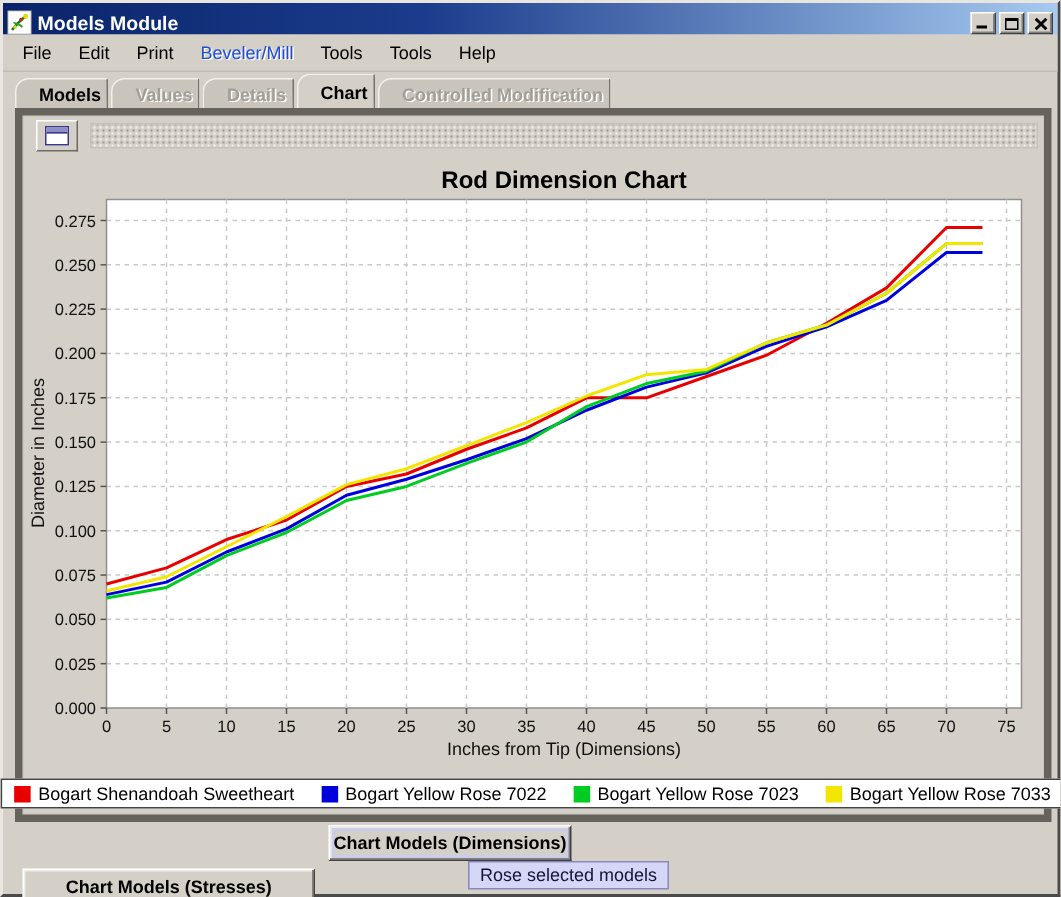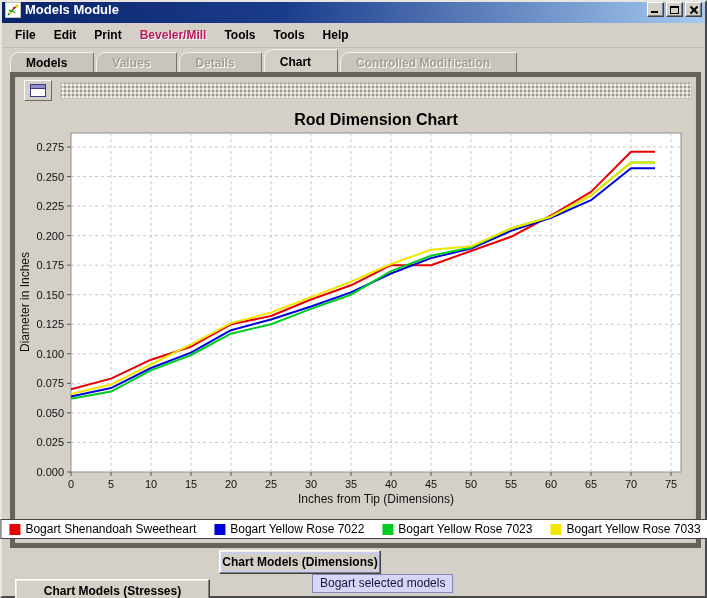--- a/index.html
+++ b/index.html
@@ -5,47 +5,47 @@
   * { margin:0; padding:0; box-sizing:border-box; }
   html,body { width:707px; height:598px; }
   body { font-family:"Liberation Sans", sans-serif; background:#d4d0c8; overflow:hidden; }
 
   .window { position:relative; width:707px; height:598px; background:#d4d0c8;
     border-top:2px solid #e9e6df; border-left:2px solid #e9e6df;
     border-right:2px solid #4a4a4a; border-bottom:2px solid #4a4a4a; }
 
   .titlebar { position:absolute; left:0; top:0; width:703px; height:21px;
     background:linear-gradient(90deg,#0a246a 0%,#1b3c8c 40%,#a6caf0 100%);
-    display:flex; align-items:flex-start; padding:0 3px; }
+    display:flex; align-items:flex-end; padding:0 3px; }
   .titlebar .app-icon { width:16px; height:16px; margin-right:4px; flex:0 0 auto; }
   .titlebar .title-text { color:#ffffff; font-weight:bold; font-size:13px; flex:1;
     white-space:nowrap; overflow:hidden; }
   .winbtns { display:flex; gap:2px; }
   .winbtn { width:17px; height:15px; background:#d4d0c8; position:relative;
     border-top:1px solid #fff; border-left:1px solid #fff;
     border-right:1px solid #404040; border-bottom:1px solid #404040;
     box-shadow:inset -1px -1px 0 #808080; }
   .winbtn .min-glyph { position:absolute; left:3px; bottom:3px; width:7px; height:2px; background:#000; }
   .winbtn .max-glyph { position:absolute; left:3px; top:3px; width:9px; height:8px;
     border:1px solid #000; border-top:2px solid #000; background:#d4d0c8; }
   .winbtn .close-glyph { position:absolute; left:3px; top:2px; width:10px; height:10px; }
   .winbtn .close-glyph::before, .winbtn .close-glyph::after { content:""; position:absolute;
     left:4px; top:0; width:2px; height:10px; background:#000; }
   .winbtn .close-glyph::before { transform:rotate(45deg); }
   .winbtn .close-glyph::after { transform:rotate(-45deg); }
 
   .menubar { position:absolute; left:0; top:21px; width:703px; height:25px;
     background:#d4d0c8; display:flex; align-items:center; padding-left:4px;
     border-bottom:1px solid #c0bcb4; }
-  .menu-item { font-size:12px; font-weight:bold; color:#000; padding:4px 9px; cursor:default; }
-  .menu-item.disabled { color:#be185d; text-shadow:1px 1px 0 #ffffff; }
+  .menu-item { font-size:12px; font-weight:normal; color:#000; padding:4px 9px; cursor:default; }
+  .menu-item.disabled { color:#1d4ed8; text-shadow:1px 1px 0 #ffffff; }
 
   .tabbar { position:absolute; left:8px; top:47px; height:23px; display:flex; align-items:flex-end; }
   .tab { font-size:12px; font-weight:bold; color:#000; background:#c9c5bd;
-    padding:3px 26px 3px 15px; height:20px; margin-right:2px; white-space:nowrap;
+    padding:3px 4px 3px 15px; height:20px; margin-right:2px; white-space:nowrap;
     border-top:1px solid #f3f1ec; border-left:1px solid #f3f1ec; border-right:1px solid #76736c;
     border-radius:9px 2px 0 0; }
   .tab.disabled { color:#a19e96; text-shadow:1px 1px 0 #ffffff; }
   .tab.selected { background:#d4d0c8; height:23px; padding-top:5px; position:relative; z-index:3; }
 
   .frame { position:absolute; left:8px; top:70px; width:691px; height:476px;
     border:5px solid #66635c; box-shadow:inset 0 0 0 1px #8a878017; background:#d4d0c8; }
 
   .tool-btn { position:absolute; left:22px; top:78px; width:28px; height:21px;
     background:#d4d0c8; border-top:1px solid #fff; border-left:1px solid #fff;
@@ -242,15 +242,15 @@
       </span>
       <span class="legend-item">
         <span class="legend-swatch" style="background: rgb(242, 230, 0);"></span>
         <span>Bogart Yellow Rose 7033</span>
       </span>
     </div>
 
   <button class="push-btn btn-stresses">Chart Models (Stresses)</button>
   <button class="push-btn btn-dimensions">Chart Models (Dimensions)</button>
 
-  <div class="tooltip">Bogart selected models</div>
+  <div class="tooltip">Rose selected models</div>
 
 </div>
 
 </body></html>

